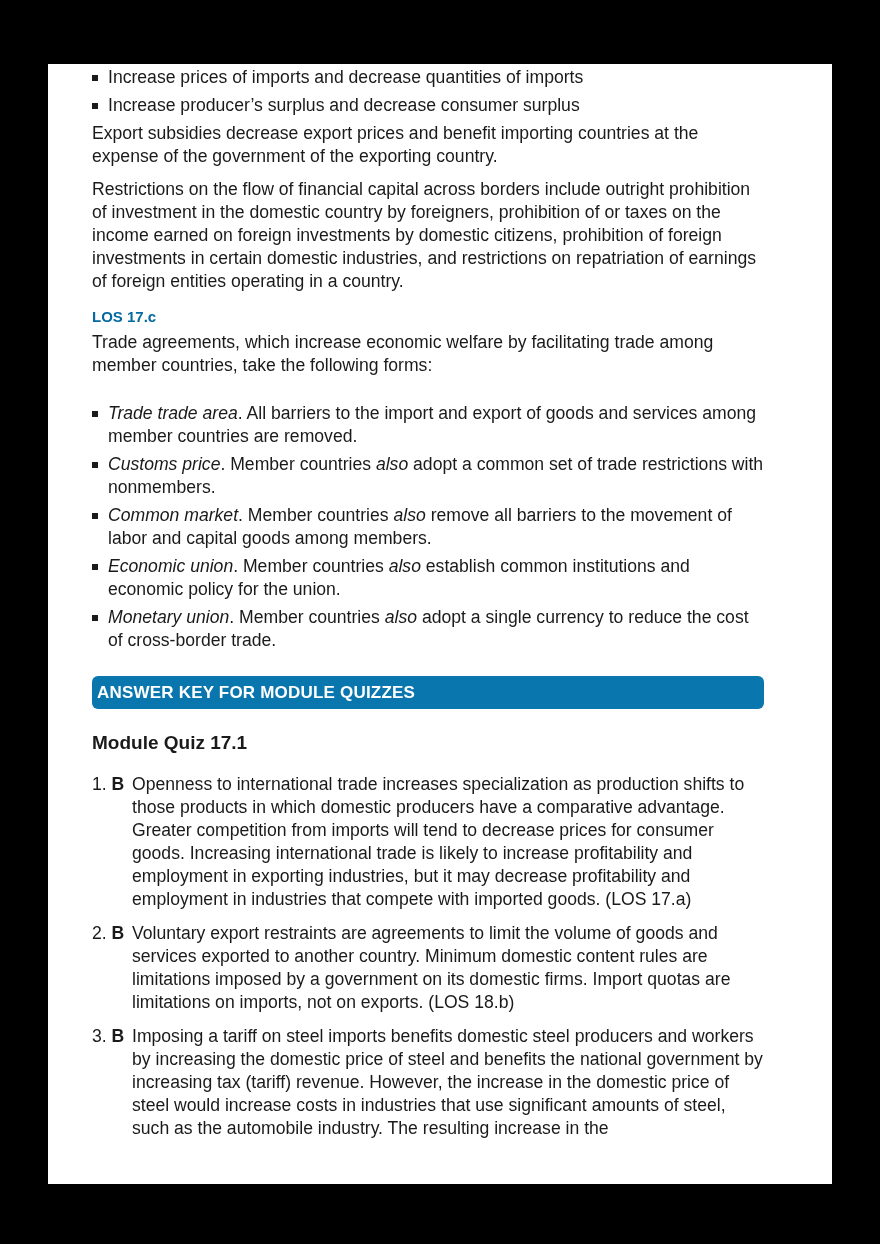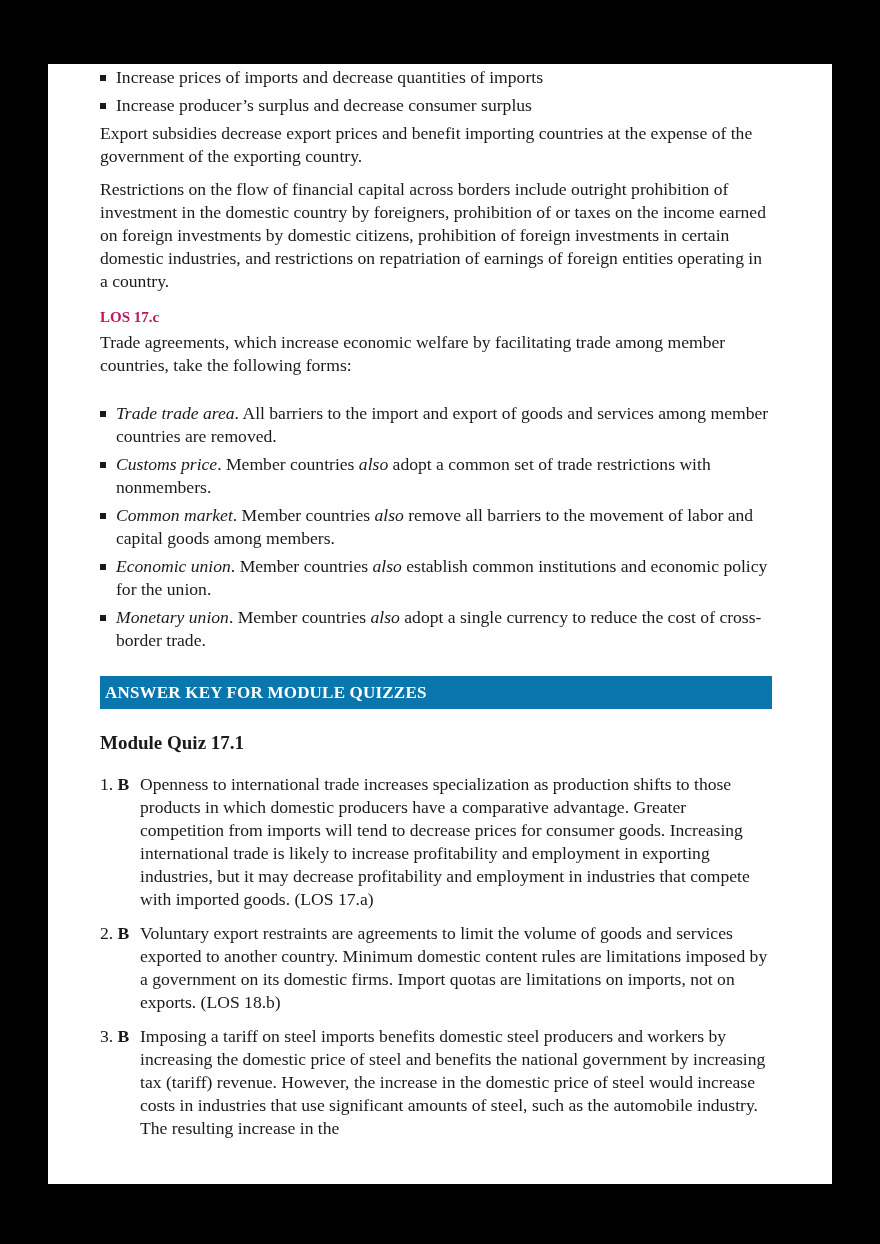--- a/index.html
+++ b/index.html
@@ -6,41 +6,41 @@
   body {
     width: 880px; height: 1244px; background: #000;
     position: relative; overflow: hidden;
     font-family: "DejaVu Serif", "Liberation Serif", serif;
   }
   .page {
     position: absolute; left: 48px; top: 64px; width: 784px; height: 1120px;
     background: #fff; overflow: hidden;
   }
   .content {
-    position: absolute; left: 52px; top: 2px; width: 672px;
-    font-family: Liberation Serif, serif;
+    position: absolute; left: 44px; top: 2px; width: 672px;
+    font-family: Liberation Sans, sans-serif;
     font-size: 17.6px; line-height: 23px; color: #1a1a1a;
   }
   ul.bullets { list-style: none; margin: 0; padding: 0; }
   ul.bullets li { position: relative; padding-left: 16px; margin-bottom: 5px; }
   ul.bullets li::before {
     content: ""; position: absolute; left: 0; top: 9px;
     width: 6px; height: 6px; background: #1a1a1a;
   }
   ul.tight li { margin-bottom: 5px; }
   ul.loose li { margin-bottom: 5px; }
   p { margin: 0 0 10px 0; }
   .los {
-    color: #be185d; font-weight: bold; font-size: 15px;
+    color: #0369a1; font-weight: bold; font-size: 15px;
     margin: 14px 0 4px 0; line-height: 20px;
   }
   .bar {
     background: #0a76ae; color: #fff; font-weight: bold;
     font-size: 17px; letter-spacing: 0.2px; height: 33px; line-height: 33px;
-    padding-left: 5px; margin: 24px 0 22px 0; width: 667px;
+    padding-left: 5px; margin: 24px 0 22px 0; width: 667px; border-radius: 6px;
   }
   .quiz-title { font-weight: bold; font-size: 19px; margin: 0 0 18px 0; line-height: 24px; }
   .answer { position: relative; padding-left: 40px; margin-bottom: 11px; }
   .answer .num { position: absolute; left: 0; top: 0; }
   .answer .letter { font-weight: bold; }
   em { font-style: italic; }
 </style>
 </head>
 <body>
 

